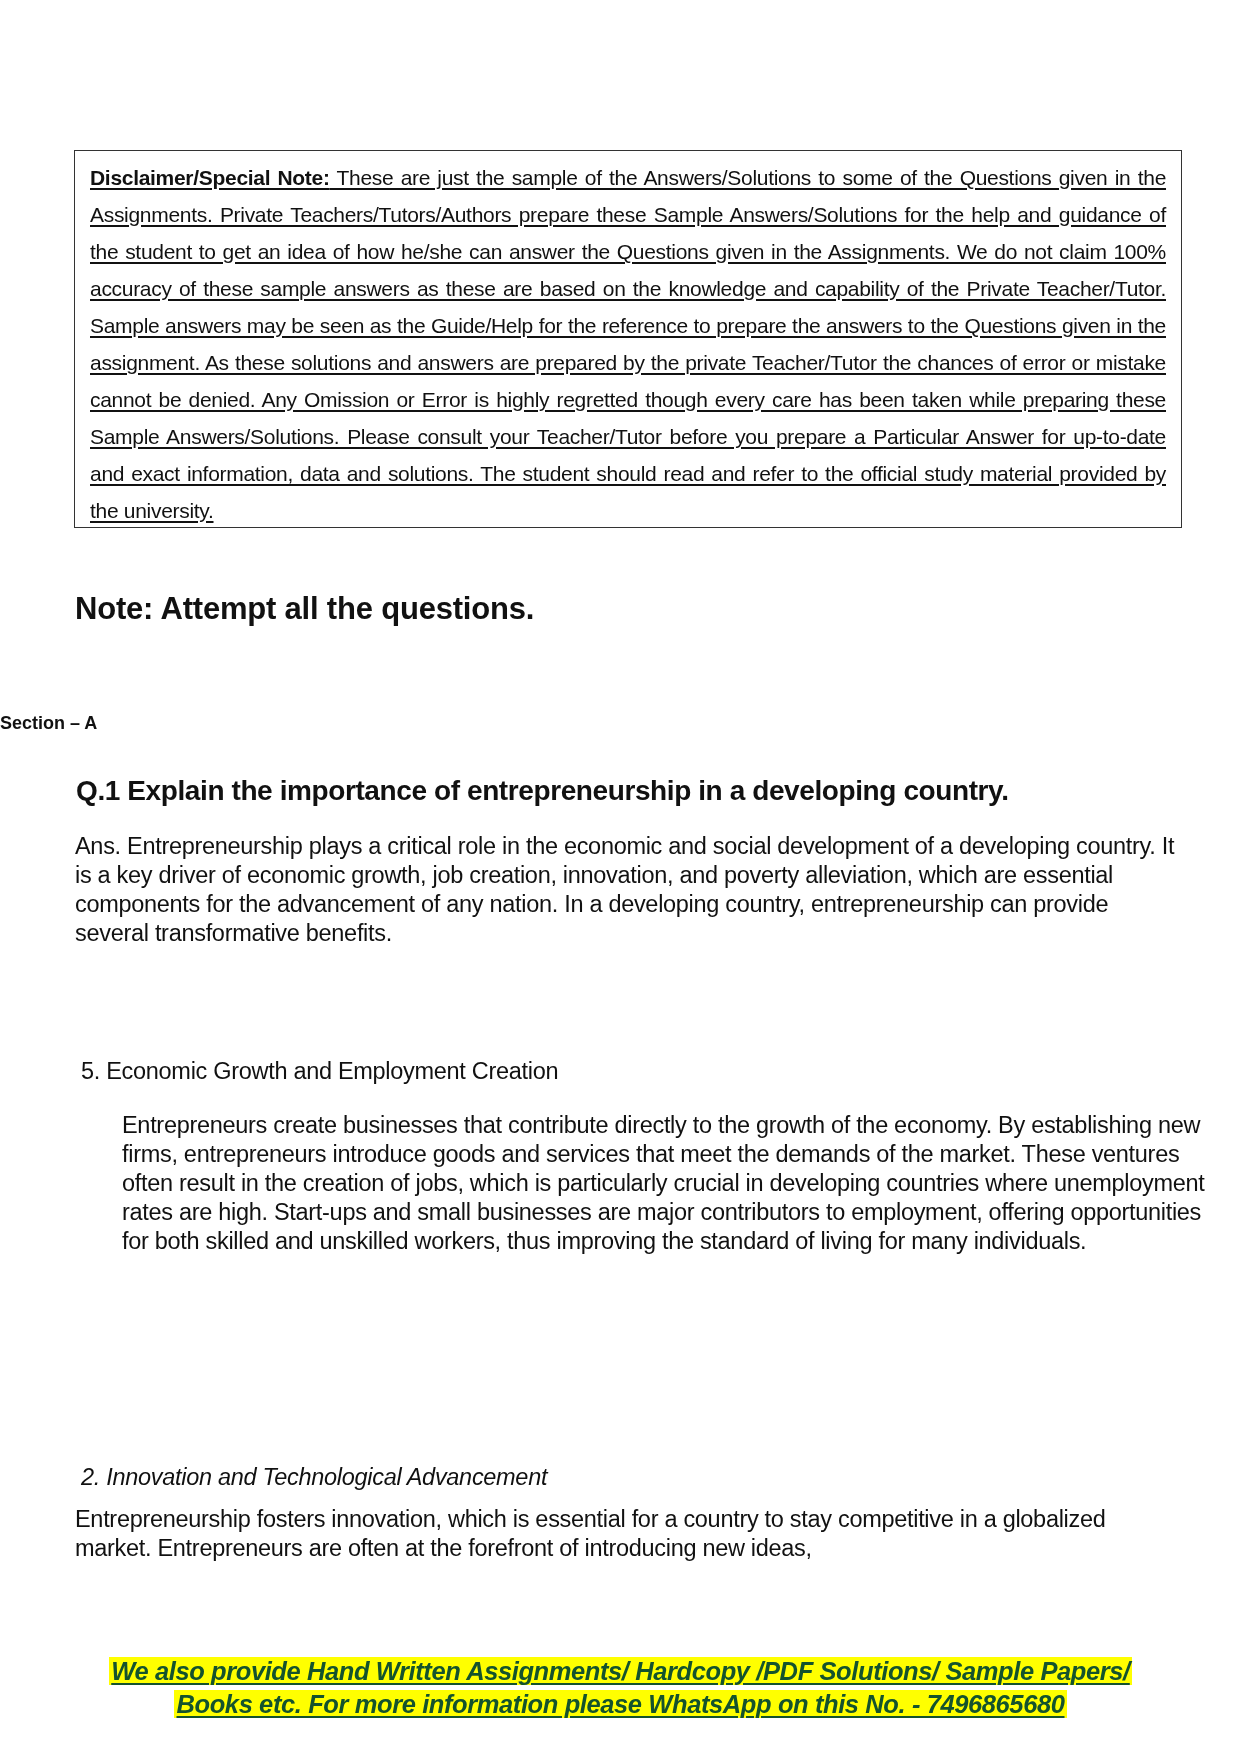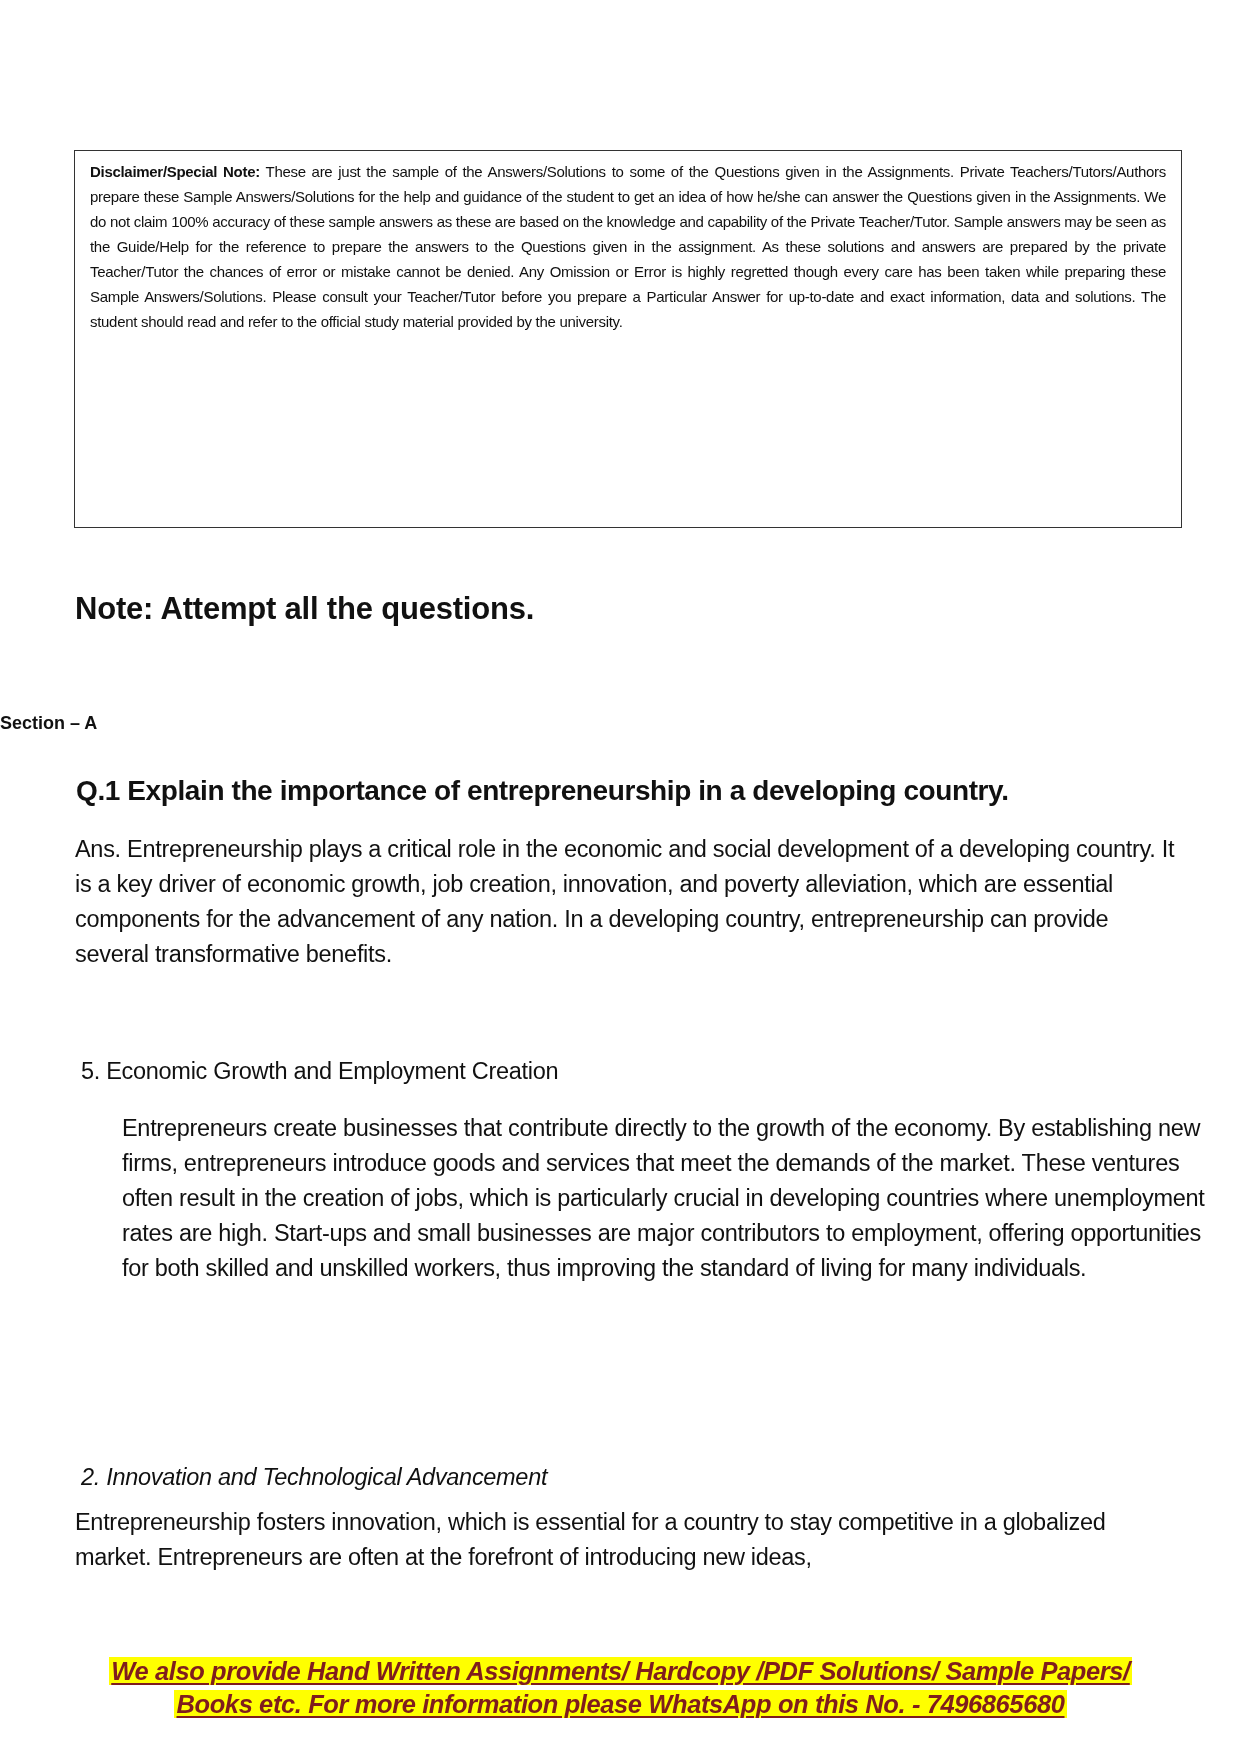--- a/index.html
+++ b/index.html
@@ -6,39 +6,39 @@
   body { width: 1241px; height: 1755px; position: relative; overflow: hidden;
          font-family: "Liberation Sans", "DejaVu Sans", sans-serif; color: #111; }
   .abs { position: absolute; }
 
   .disclaimer-box {
     left: 74px; top: 150px; width: 1108px; height: 378px;
     border: 1.5px solid #333; box-sizing: border-box;
   }
   .disclaimer-text {
     position: absolute; left: 15px; top: 8px; width: 1076px;
-    font-size: 15px; line-height: 25px; text-align: justify;
-    text-underline-offset: 3px; text-decoration-thickness: 1.5px;
+    font-size: 21px; line-height: 37px; text-align: justify;
+    text-decoration: underline; text-underline-offset: 3px; text-decoration-thickness: 1.5px;
     letter-spacing: -0.3px;
   }
   .disclaimer-text b { font-weight: bold; }
 
   .note { left: 75px; top: 591px; font-size: 31px; font-weight: bold; letter-spacing: -0.2px; }
   .section { left: 0; width: 1241px; text-align: left; top: 713px; font-size: 18px; font-weight: bold; }
   .q-title { left: 76px; top: 775px; font-size: 28px; font-weight: bold; letter-spacing: -0.4px; }
 
-  .para { left: 75px; width: 1100px; font-size: 23.5px; line-height: 35px; letter-spacing: -0.3px; }
+  .para { left: 75px; width: 1100px; font-size: 23.5px; line-height: 29px; letter-spacing: -0.3px; }
   .ans { top: 832px; }
   .h1 { left: 81px; top: 1058px; font-size: 23.5px; letter-spacing: -0.3px; }
   .p1 { top: 1111px; margin-left: 47px; }
   .h2 { left: 81px; top: 1464px; font-size: 23.5px; letter-spacing: -0.3px; font-style: italic; }
   .p2 { top: 1505px; }
 
   .footer { left: 0; width: 1241px; top: 1655px; text-align: center;
-            font-size: 25.5px; line-height: 33px; font-weight: bold; font-style: italic; color: #7f1d1d; letter-spacing: -0.4px; }
+            font-size: 25.5px; line-height: 33px; font-weight: bold; font-style: italic; color: #14532d; letter-spacing: -0.4px; }
   .footer span { background: #ffff00; text-decoration: underline; text-decoration-thickness: 2px; text-underline-offset: 3px; padding: 0 2px; }
 </style>
 </head>
 <body>
 
 <div class="abs disclaimer-box">
   <div class="disclaimer-text"><b>Disclaimer/Special Note:</b><span> These are just the sample of the Answers/Solutions to some of the Questions given in the Assignments. Private Teachers/Tutors/Authors prepare these Sample Answers/Solutions for the help and guidance of the student to get an idea of how he/she can answer the Questions given in the Assignments. We do not claim 100% accuracy of these sample answers as these are based on the knowledge and capability of the Private Teacher/Tutor. Sample answers may be seen as the Guide/Help for the reference to prepare the answers to the Questions given in the assignment. As these solutions and answers are prepared by the private Teacher/Tutor the chances of error or mistake cannot be denied. Any Omission or Error is highly regretted though every care has been taken while preparing these Sample Answers/Solutions. Please consult your Teacher/Tutor before you prepare a Particular Answer for up-to-date and exact information, data and solutions. The student should read and refer to the official study material provided by the university.</span></div>
 </div>
 
 <div class="abs note">Note: Attempt all the questions.</div>

